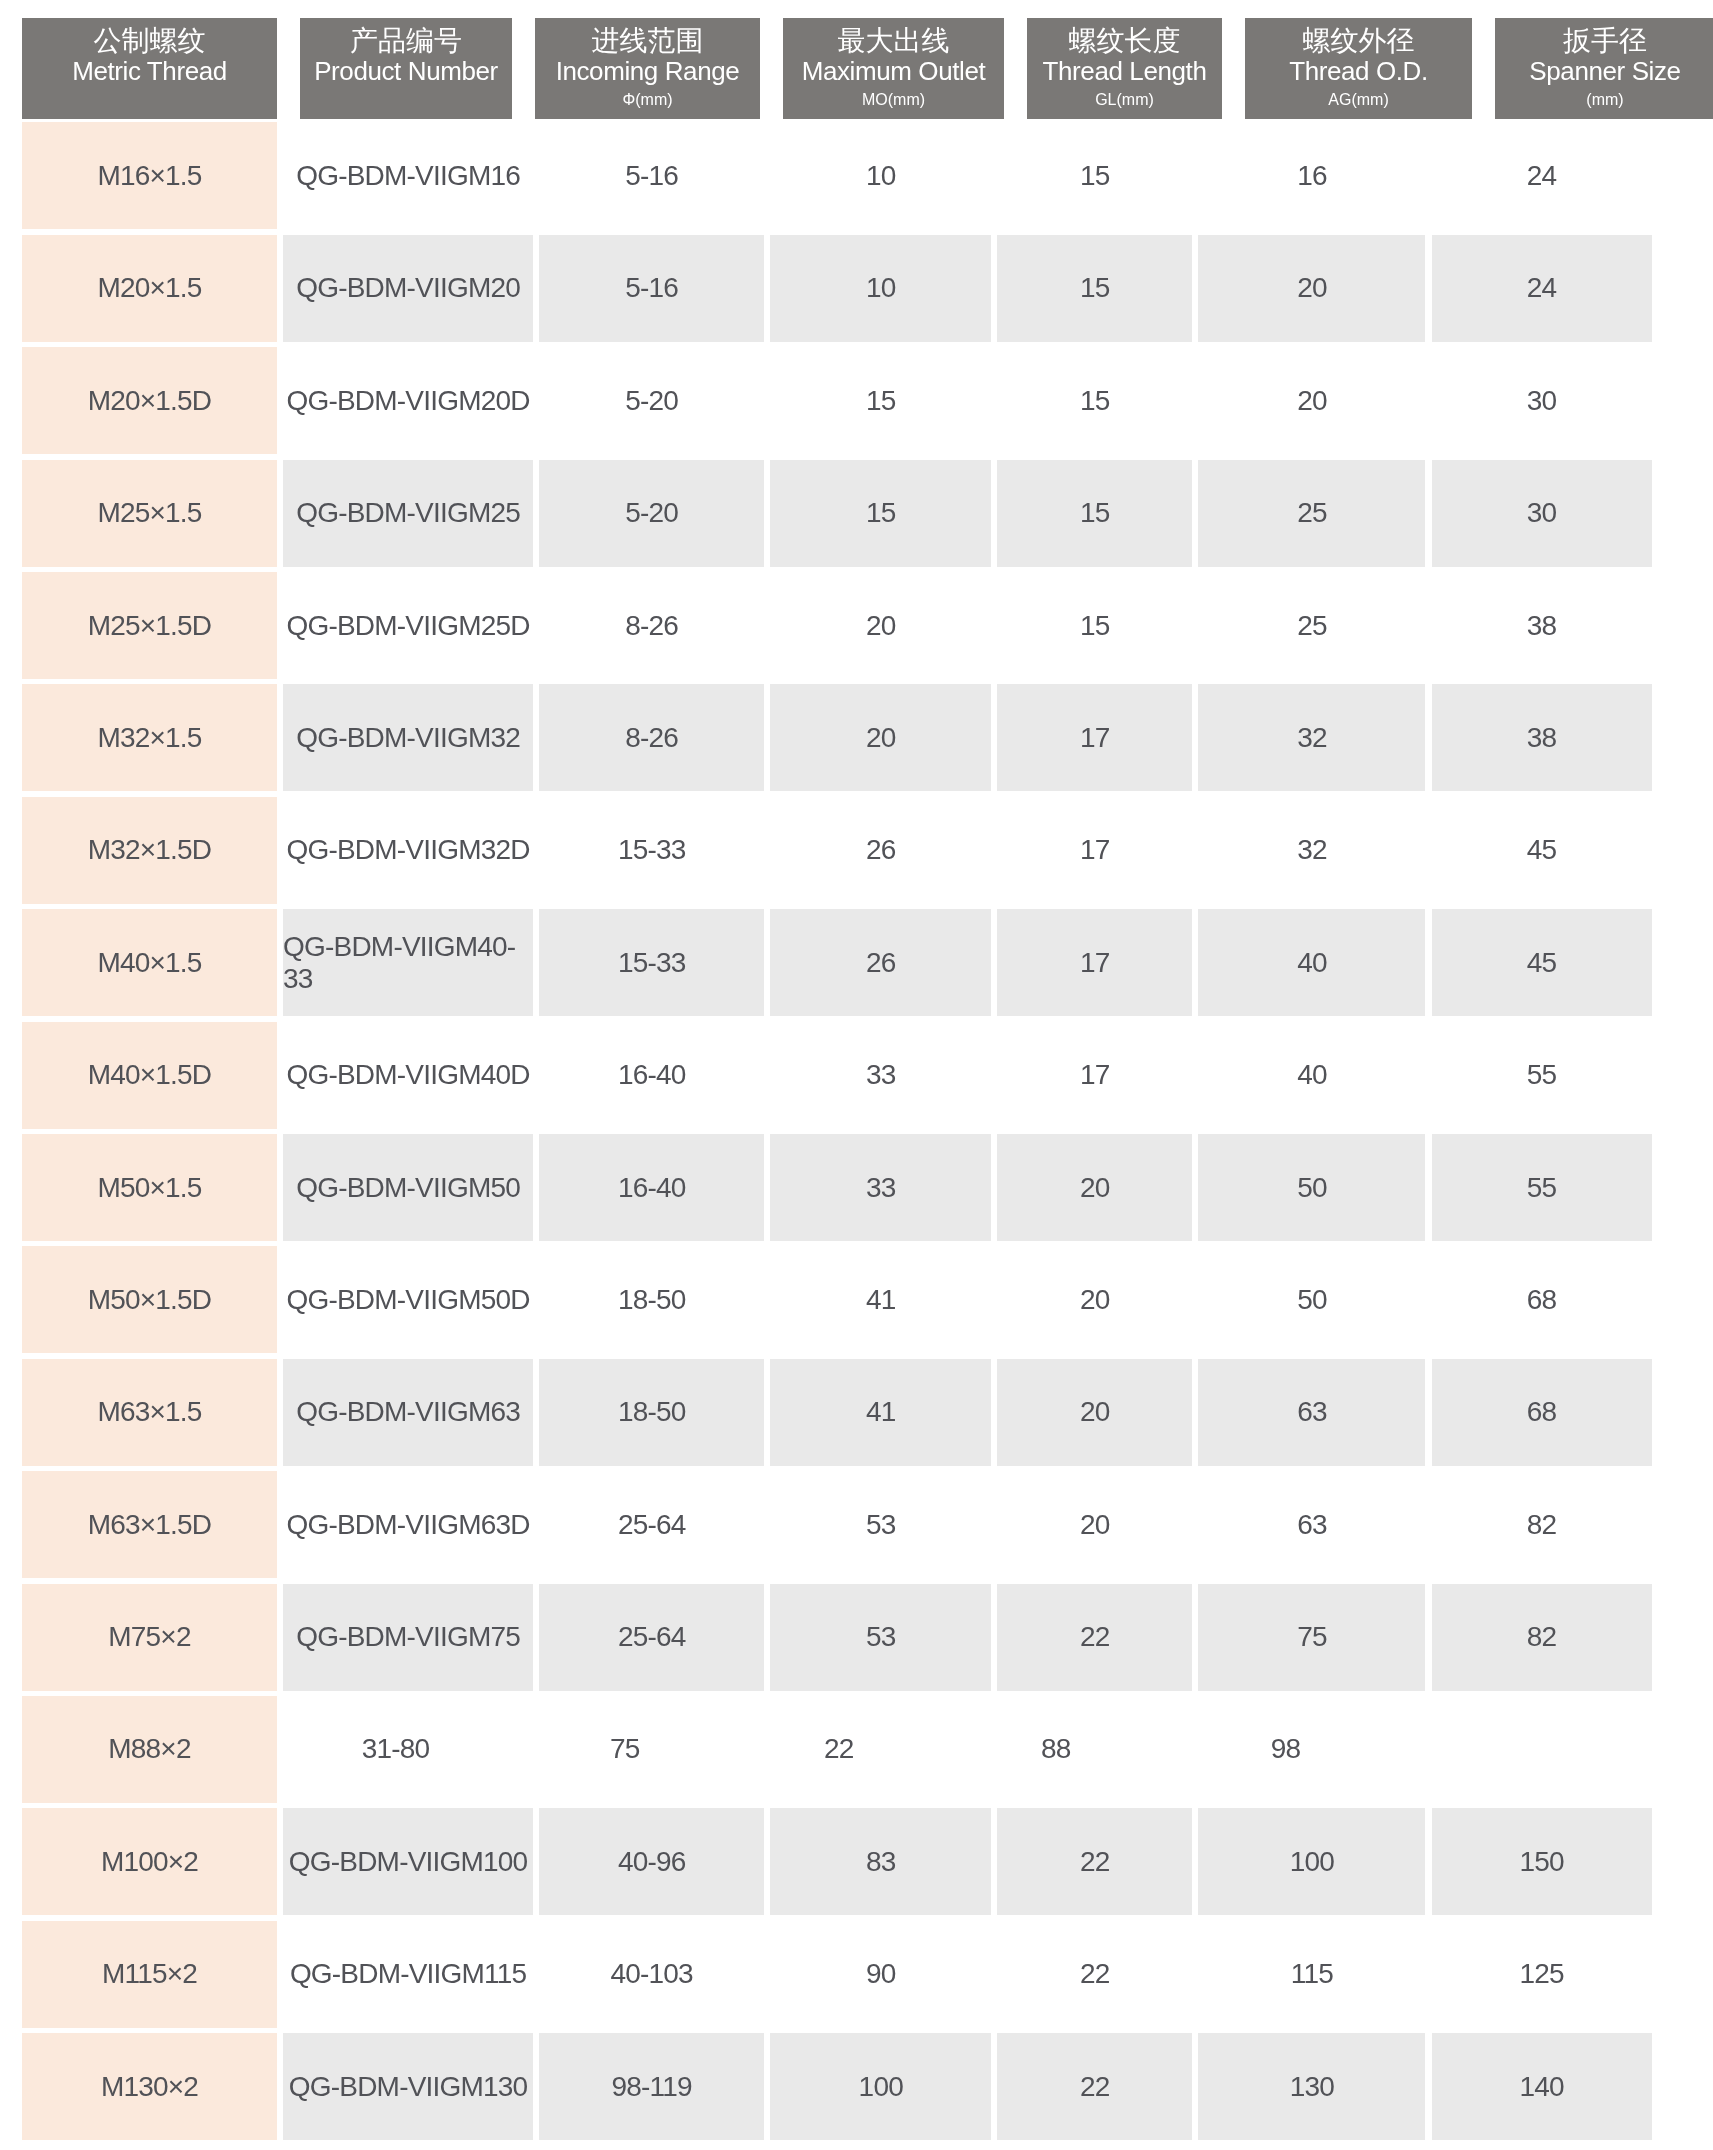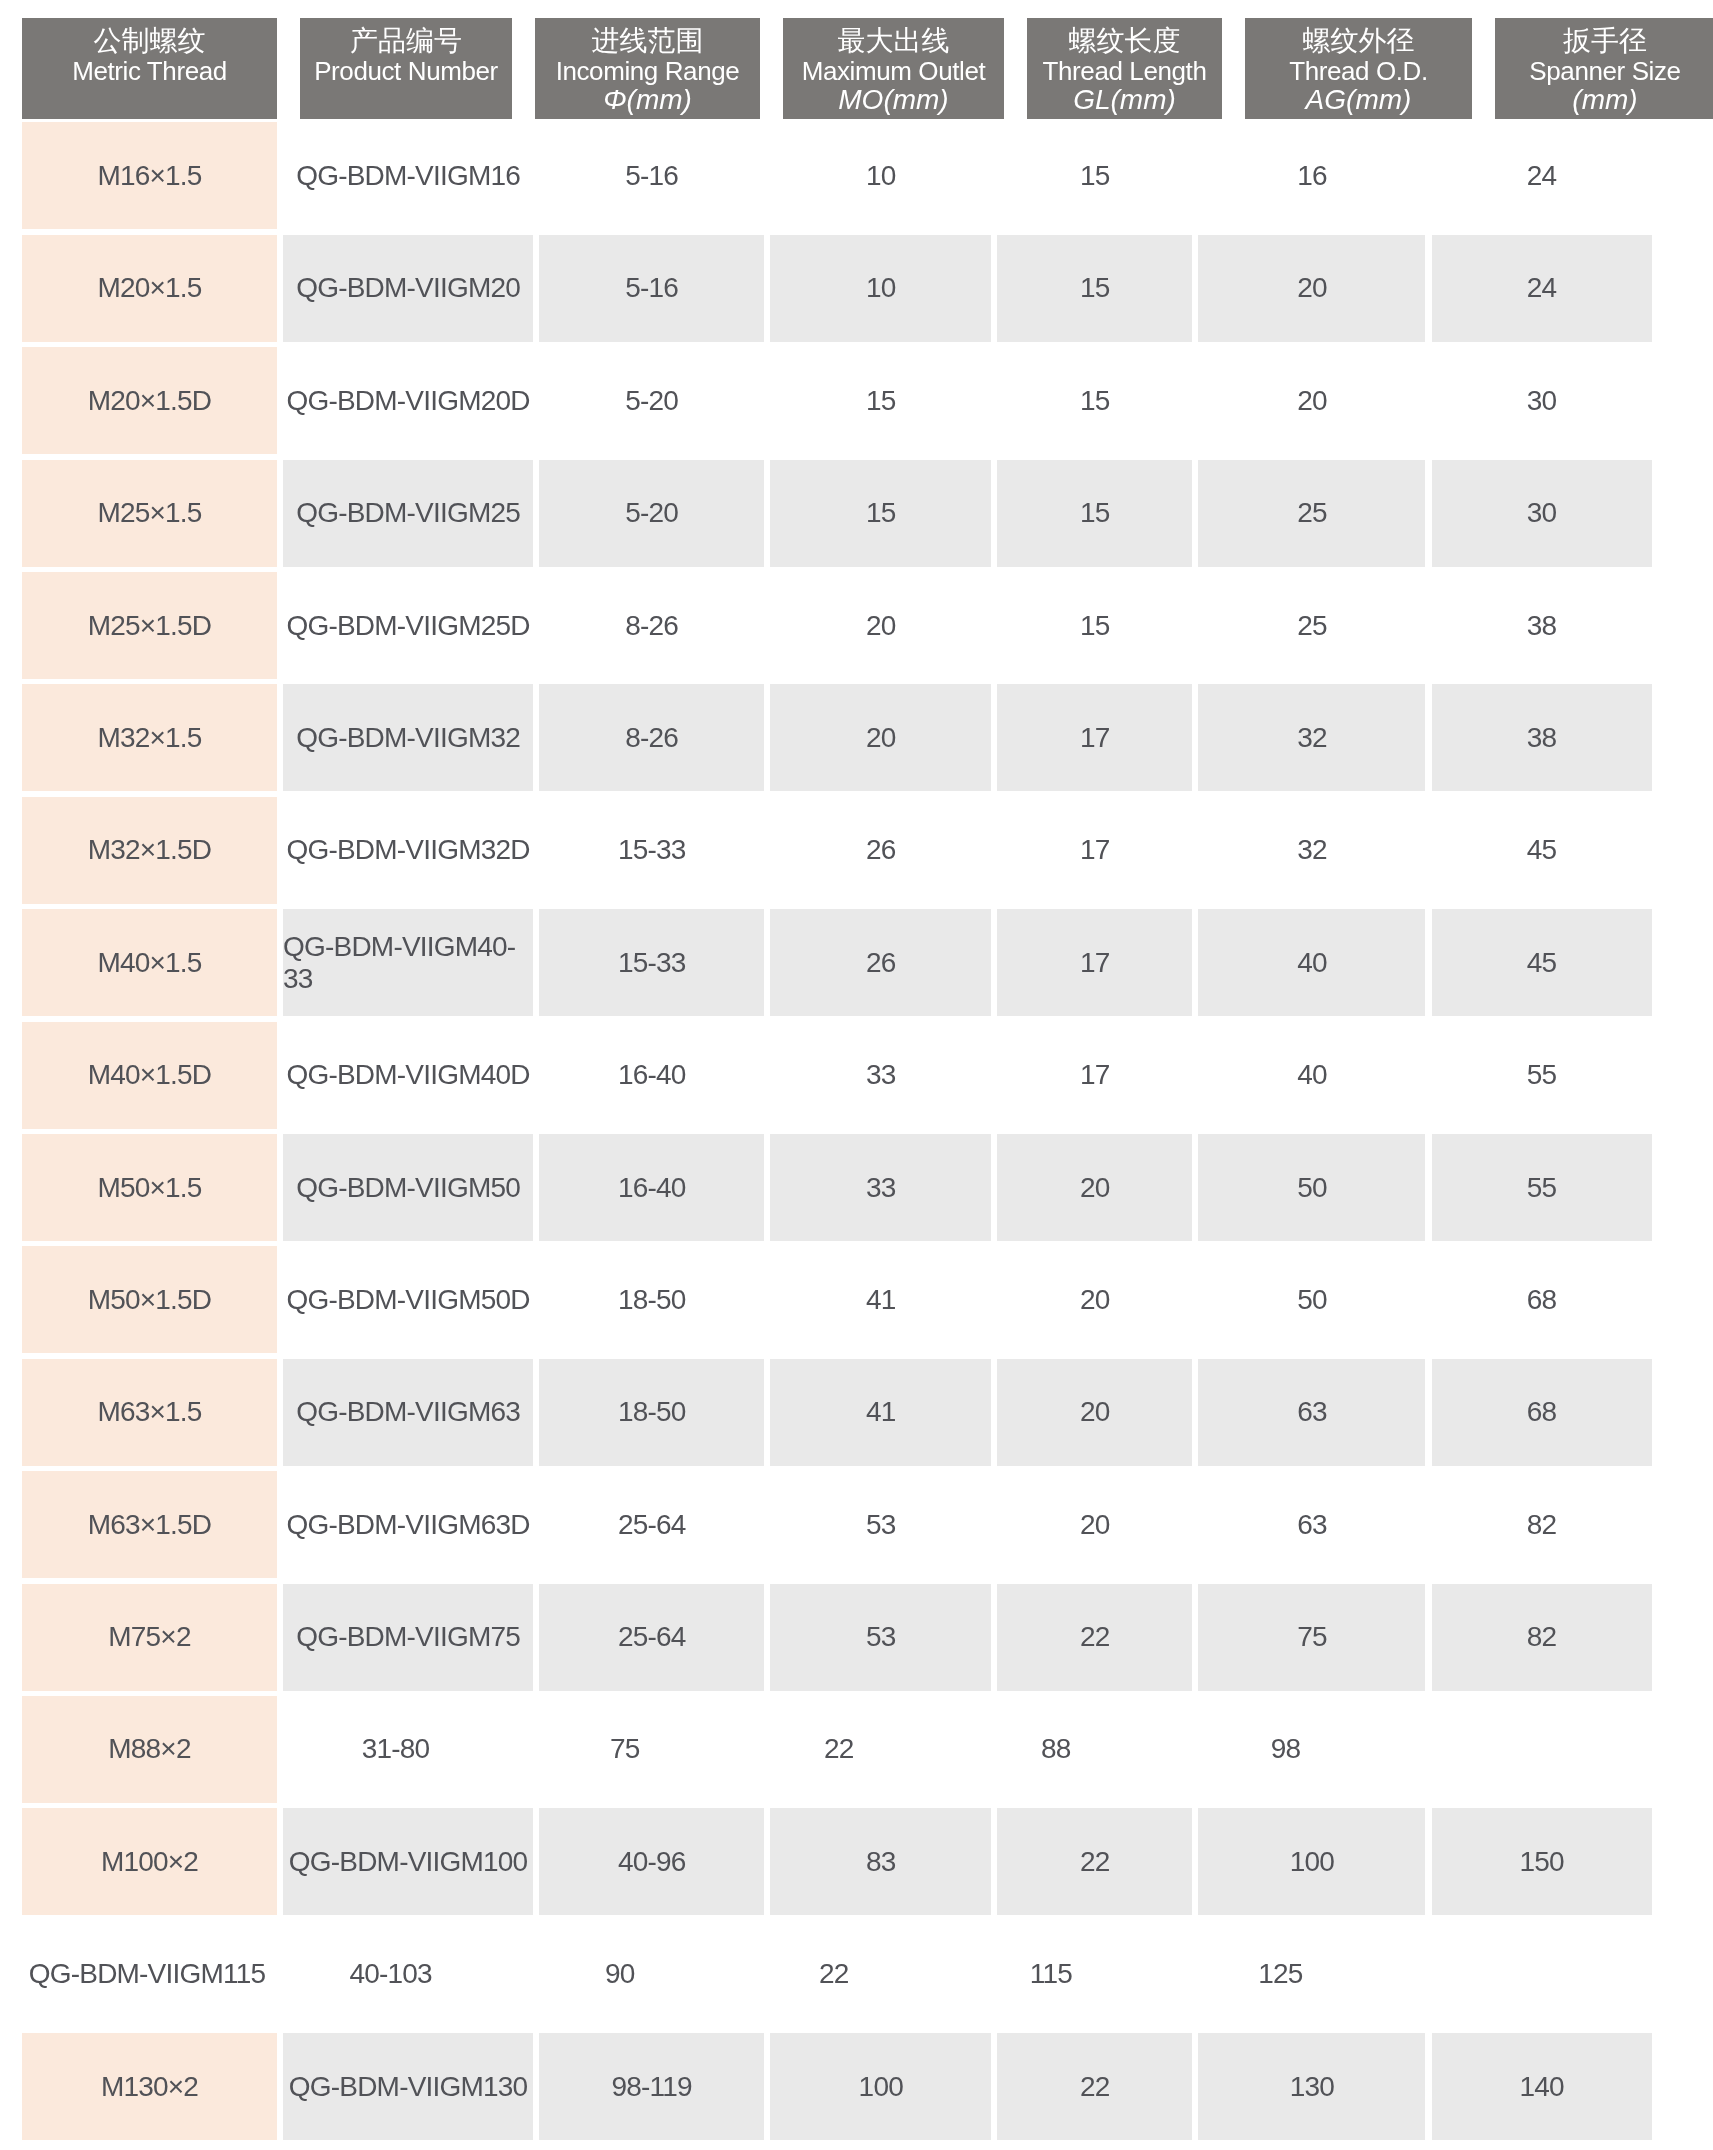--- a/index.html
+++ b/index.html
@@ -19,21 +19,21 @@
   }
   .page{padding:18.4px 0 0 22px;}
   .spec-table{width:1629px;}
   .thead{display:flex;gap:23px;margin-bottom:3.1px;}
   .hcell{
     height:101px;background:var(--header-bg);color:var(--header-text);
     text-align:center;padding-top:7px;flex:0 0 auto;
   }
   .hzh{font-size:28px;line-height:32px;font-weight:400;}
   .hen{font-size:26px;line-height:29px;letter-spacing:-0.4px;}
-  .hunit{font-size:28px;line-height:28px;font-style:italic;}
+  .hunit{font-size:16px;line-height:28px;}
   .trow{display:flex;gap:6.1px;height:107px;margin-bottom:5.4px;}
   .cell{
     display:flex;align-items:center;justify-content:center;
     font-size:28px;letter-spacing:-0.8px;flex:0 0 auto;
     background:transparent;
   }
   .cell.first{background:var(--first-col-bg);}
   .trow.alt .cell:not(.first){background:var(--alt-row-bg);}
 </style>
 </head>
@@ -216,20 +216,21 @@
         <div class="trow alt">
           <div class="cell first" style="width: 255px;">M100×2</div>
           <div class="cell" style="width: 250px;">QG-BDM-VIIGM100</div>
           <div class="cell" style="width: 225px;">40-96</div>
           <div class="cell" style="width: 221px;">83</div>
           <div class="cell" style="width: 195px;">22</div>
           <div class="cell" style="width: 227px;">100</div>
           <div class="cell" style="width: 220px;">150</div>
         </div>
         <div class="trow">
+          <div class="cell first" style="width: 255px;">M115×2</div>
           <div class="cell" style="width: 250px;">QG-BDM-VIIGM115</div>
           <div class="cell" style="width: 225px;">40-103</div>
           <div class="cell" style="width: 221px;">90</div>
           <div class="cell" style="width: 195px;">22</div>
           <div class="cell" style="width: 227px;">115</div>
           <div class="cell" style="width: 220px;">125</div>
         </div>
         <div class="trow alt">
           <div class="cell first" style="width: 255px;">M130×2</div>
           <div class="cell" style="width: 250px;">QG-BDM-VIIGM130</div>

